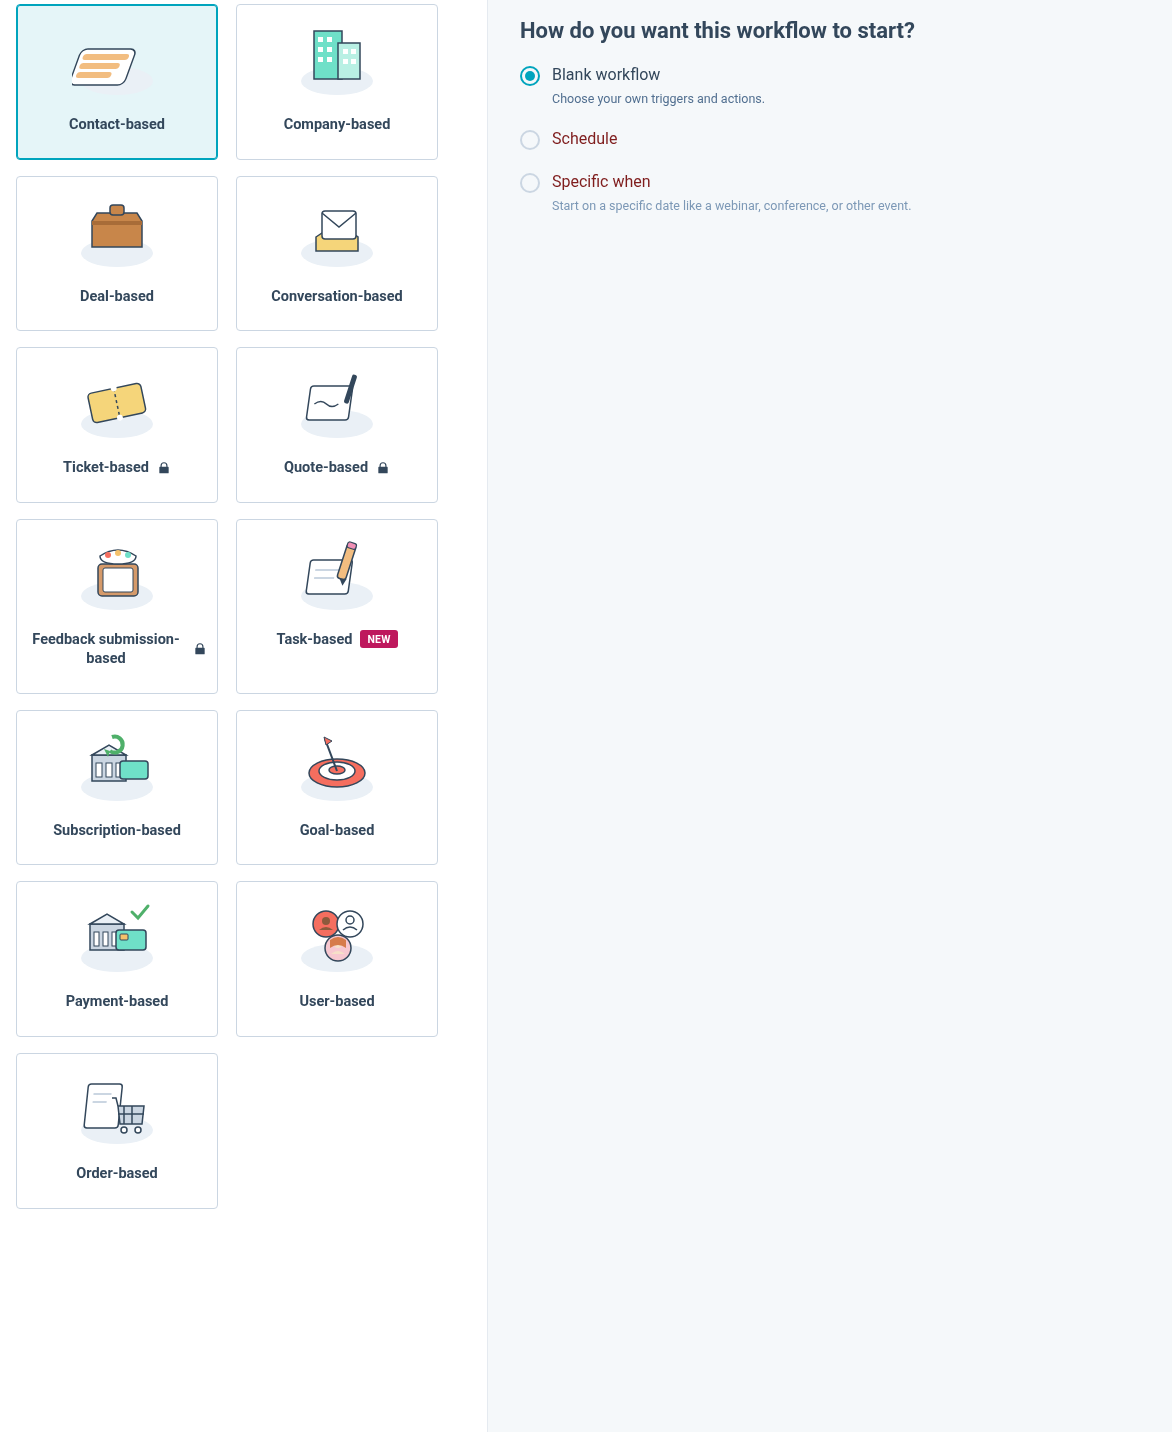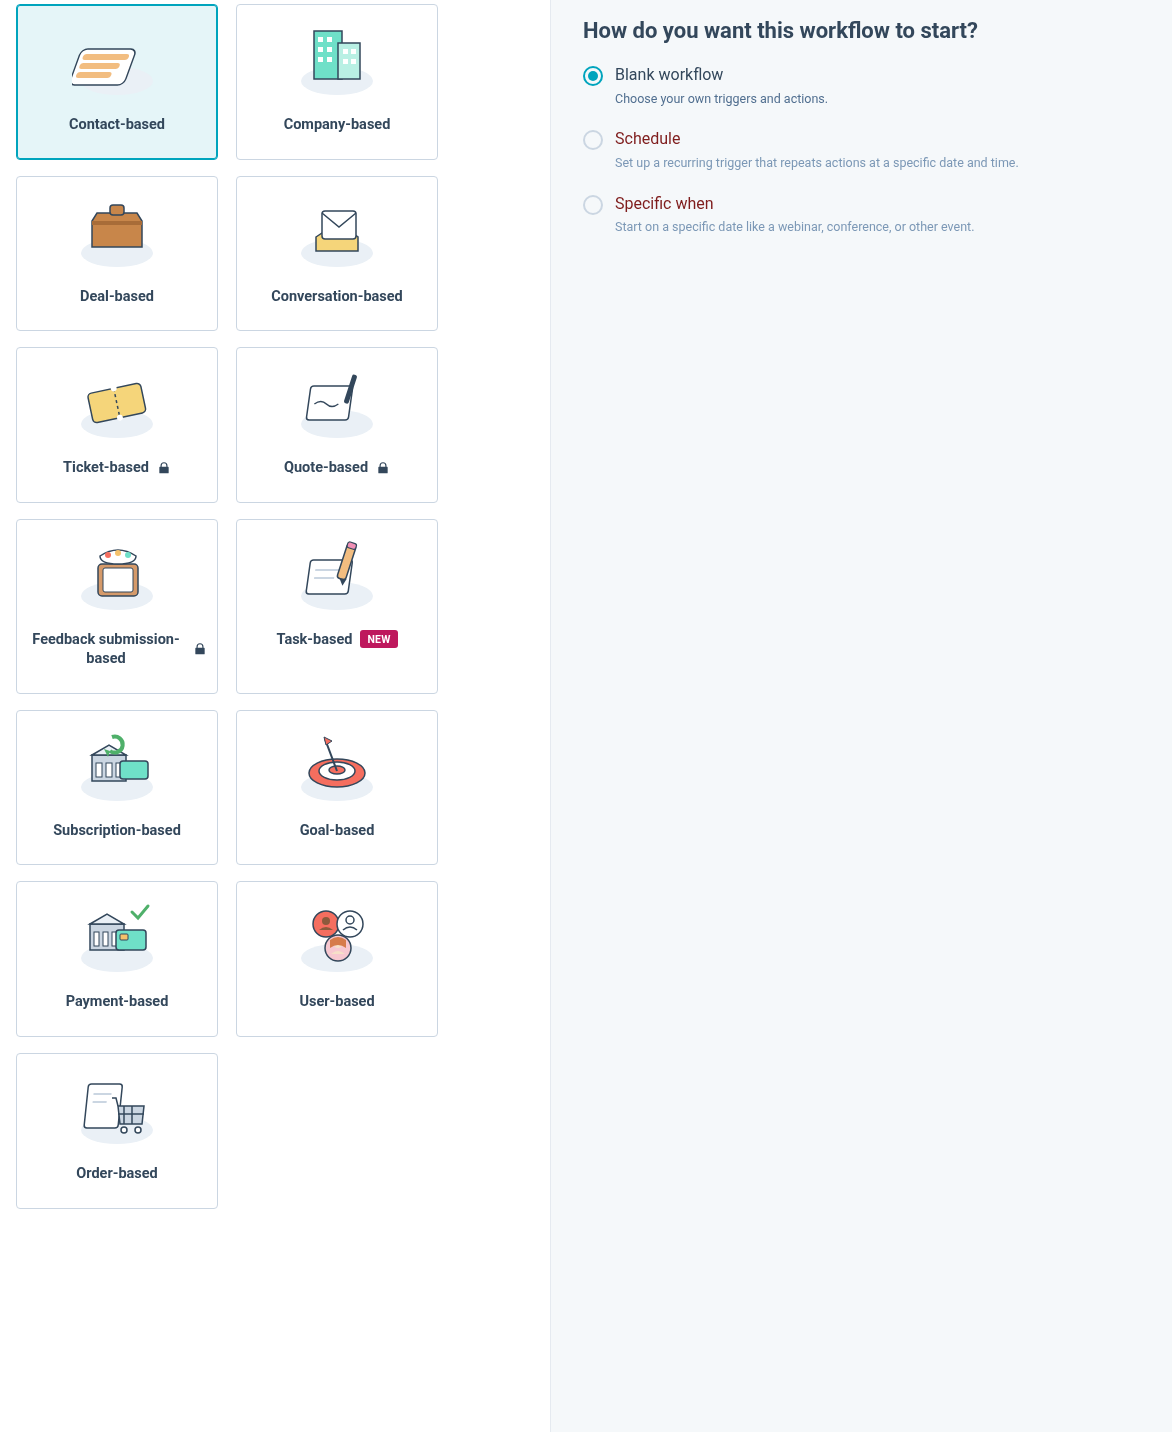--- a/index.html
+++ b/index.html
@@ -4,21 +4,21 @@
   <style>
     * { box-sizing: border-box; margin: 0; padding: 0; }
     body {
       font-family: -apple-system, BlinkMacSystemFont, "Segoe UI", Roboto, Helvetica, Arial, sans-serif;
       background: #ffffff;
       display: flex;
       width: 1172px;
       min-height: 1432px;
     }
     .left {
-      width: 551px;
+      width: 488px;
       padding: 4px 0 0 16px;
       border-right: 1px solid #e5eaf0;
     }
     .right {
       flex: 1;
       background: #f5f8fa;
       padding: 18px 26px 18px 32px;
     }
     .card-grid {
       display: grid;
@@ -379,21 +379,20 @@
         <div class="radio-outer"></div>
         <div class="opt-text">
           <span class="opt-label">Blank workflow</span>
           <span class="opt-desc">Choose your own triggers and actions.</span>
         </div>
       </div>
       <div class="radio-opt disabled">
         <div class="radio-outer"></div>
         <div class="opt-text">
           <span class="opt-label">Schedule</span>
-          <span class="opt-desc">Set up a recurring trigger that repeats actions at a specific date and time.</span>
         </div>
       </div>
       <div class="radio-opt disabled">
         <div class="radio-outer"></div>
         <div class="opt-text">
           <span class="opt-label">Specific when</span>
           <span class="opt-desc">Start on a specific date like a webinar, conference, or other event.</span>
         </div>
       </div>
     </div>

